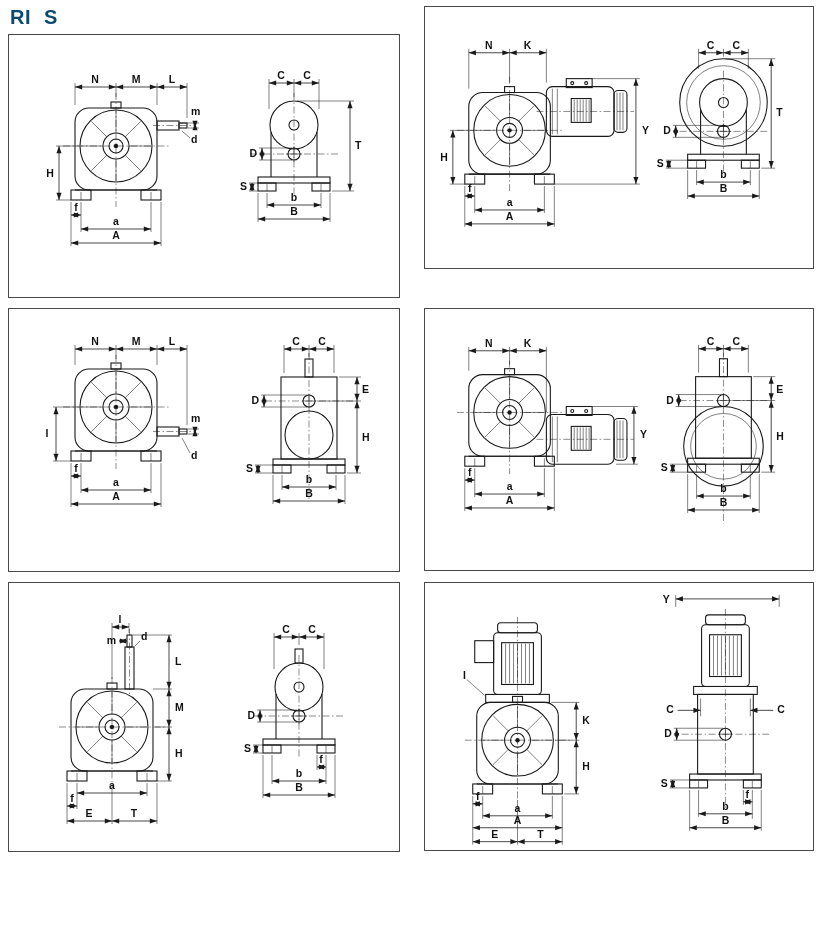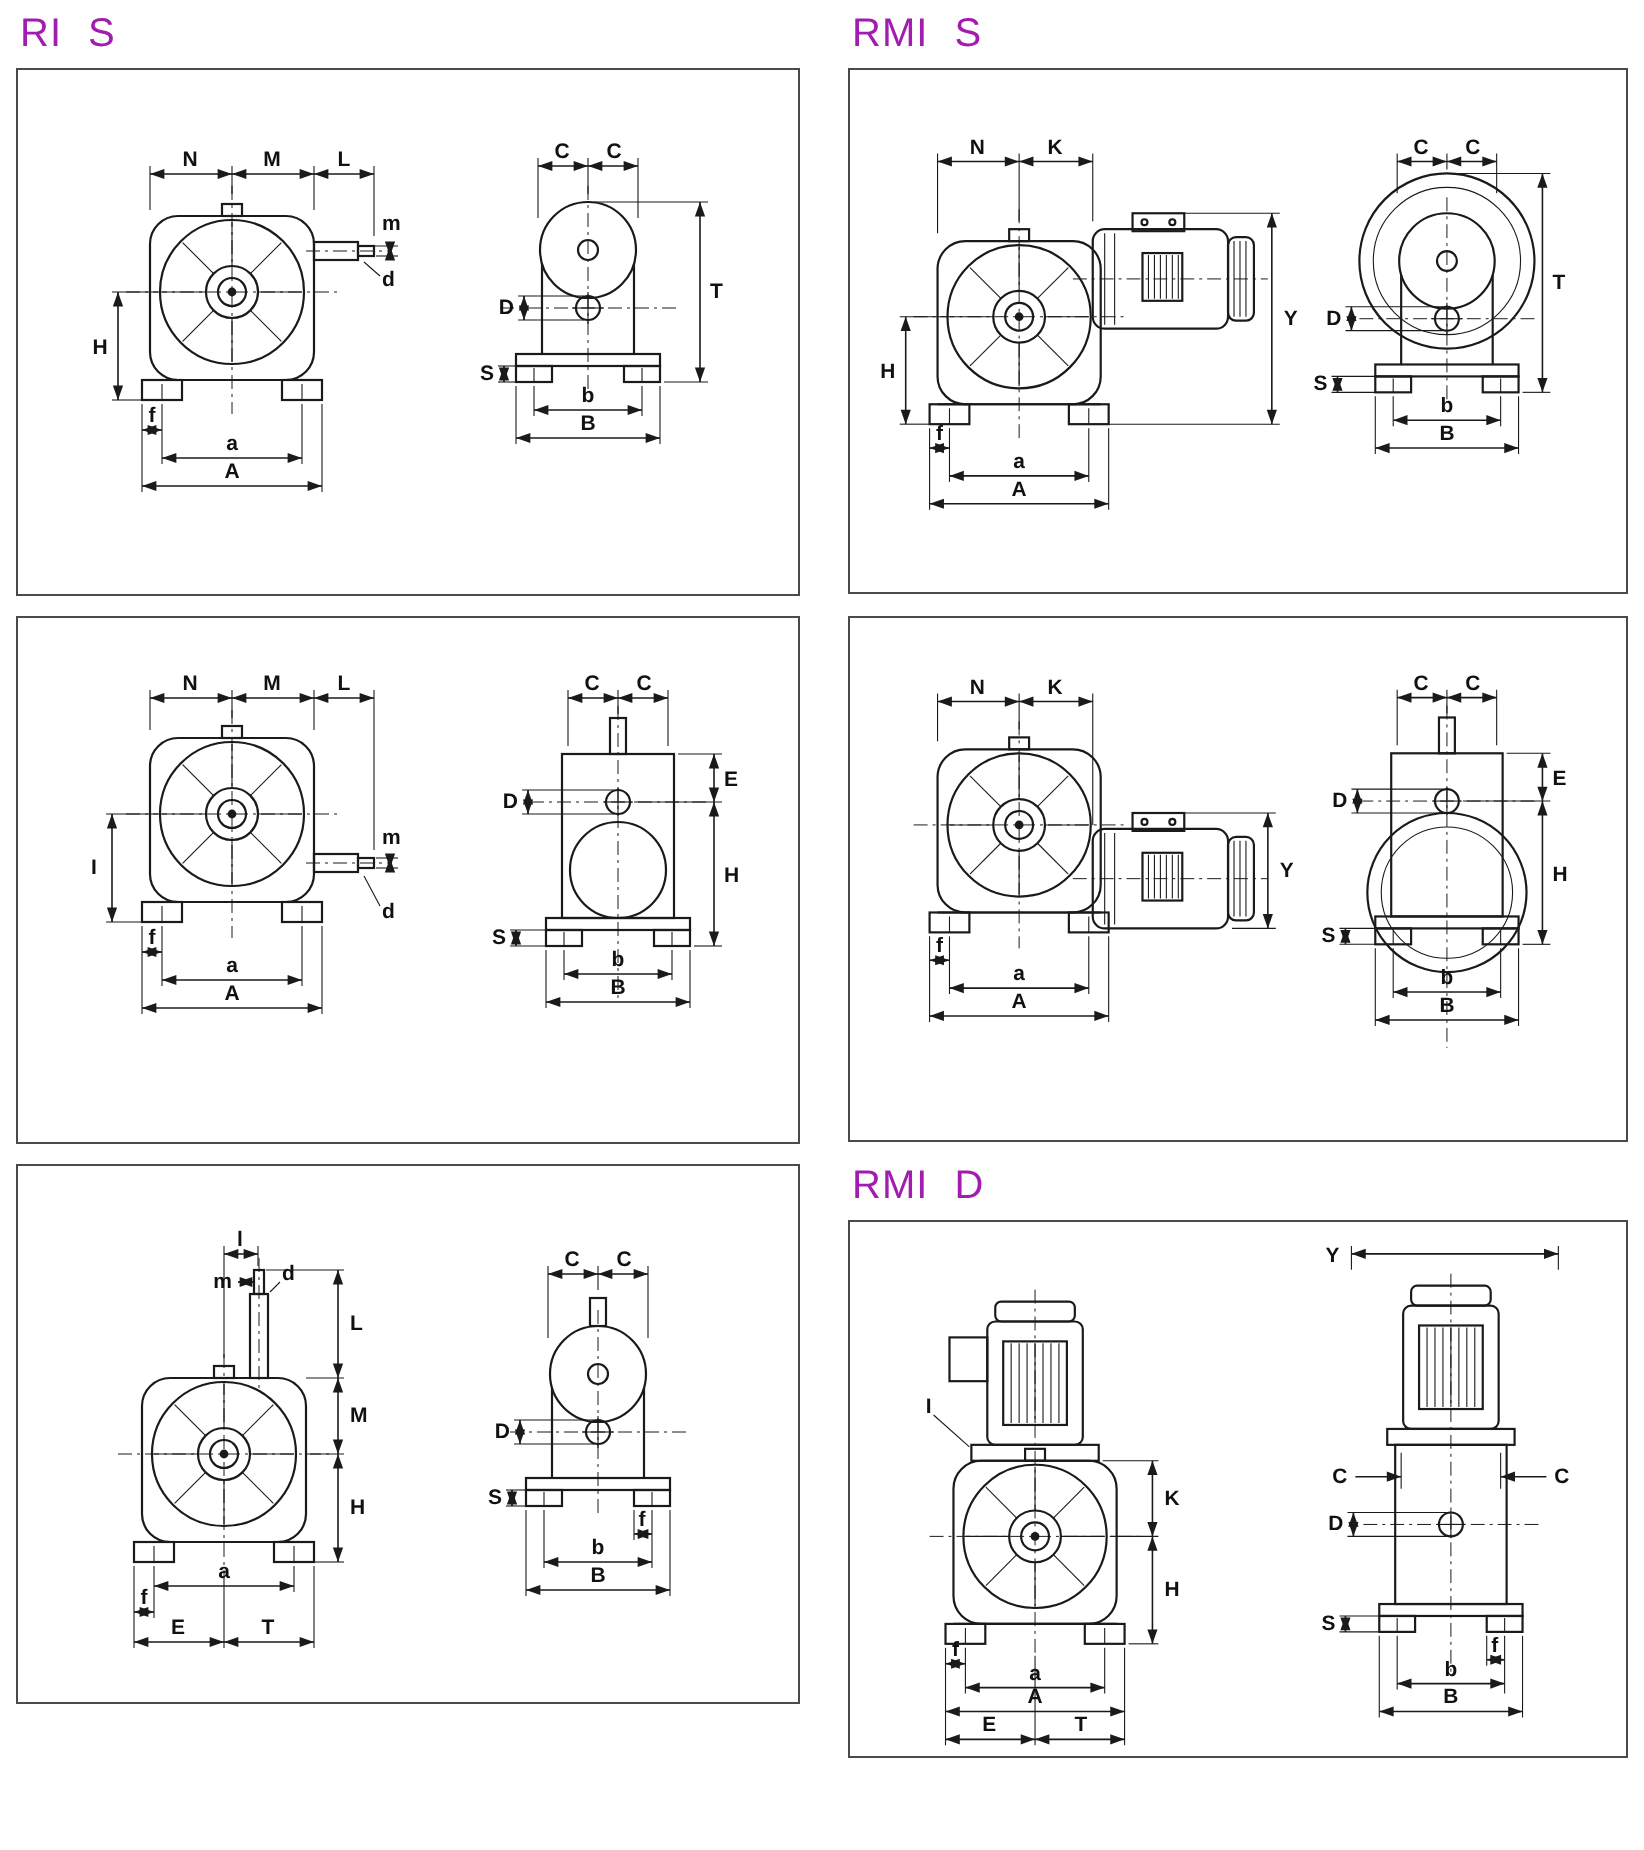--- a/index.html
+++ b/index.html
@@ -1,19 +1,19 @@
 <!DOCTYPE html>
 <html><head>
 <meta charset="utf-8">
 <style>
   *{box-sizing:border-box}
   body{margin:0;background:#fff;width:822px;color:#111;font-family:"Liberation Sans",sans-serif}
   .sheet{display:grid;grid-template-columns:392px 390px;column-gap:24px;padding:6px 8px 0}
   .panel{margin:0 0 10px}
-  .panel-title{font-size:20px;font-weight:normal;color:#a21caf;margin:0 0 5px 2px;word-spacing:7px;letter-spacing:.5px}
+  .panel-title{font-size:20px;font-weight:bold;color:#0c4a6e;margin:0 0 5px 2px;word-spacing:7px;letter-spacing:.5px}
   .panel-box{border:1px solid #4a4a4a;background:#fff}
   .panel-box svg{display:block;width:100%;height:auto}
   .ln{fill:none;stroke:#1a1a1a;stroke-width:1.1}
   .thin{fill:none;stroke:#1a1a1a;stroke-width:.55}
   .cl{fill:none;stroke:#1a1a1a;stroke-width:.5;stroke-dasharray:7 2.5 1.5 2.5}
   .ext{stroke:#1a1a1a;stroke-width:.55}
   .dim{stroke:#1a1a1a;stroke-width:.8}
   .dl{font:bold 10.5px "Liberation Sans",sans-serif;fill:#111;text-anchor:middle}
   .dls{text-anchor:start}
   .dle{text-anchor:end}
@@ -180,21 +180,20 @@
           <line class="dim" x1="258" y1="170" x2="312" y2="170" marker-start="url(#arr)" marker-end="url(#arr)"></line>
           <text class="dl" x="285" y="166">b</text>
           <line class="dim" x1="249" y1="184" x2="321" y2="184" marker-start="url(#arr)" marker-end="url(#arr)"></line>
           <text class="dl" x="285" y="180">B</text>
         </g>
       </svg>
     </div>
   </section>
 
   <section class="panel">
-    <h2 class="panel-title">RMI S</h2>
     <div class="panel-box">
       <svg viewBox="0 0 390 262">
         <g>
           <use href="#gb-side" x="40" y="78"></use>
           <use href="#motor-side" x="122" y="72"></use>
           <line class="cl" x1="32" y1="124" x2="138" y2="124"></line>
           <line class="cl" x1="85" y1="70" x2="85" y2="186"></line>
           <line class="cl" x1="112" y1="105" x2="210" y2="105"></line>
         </g>
         <g>
@@ -515,21 +514,20 @@
           <line class="dim" x1="263" y1="198" x2="317" y2="198" marker-start="url(#arr)" marker-end="url(#arr)"></line>
           <text class="dl" x="290" y="194">b</text>
           <line class="dim" x1="254" y1="212" x2="326" y2="212" marker-start="url(#arr)" marker-end="url(#arr)"></line>
           <text class="dl" x="290" y="208">B</text>
         </g>
       </svg>
     </div>
   </section>
 
   <section class="panel">
-    <h2 class="panel-title">RMI D</h2>
     <div class="panel-box">
       <svg viewBox="0 0 390 268">
         <g>
           <use href="#gb-side" x="48" y="112"></use>
           <use href="#motor-top" x="61" y="38"></use>
           <rect class="ln" x="50" y="58" width="19" height="22"></rect>
           <line class="cl" x1="93" y1="34" x2="93" y2="218"></line>
           <line class="cl" x1="40" y1="158" x2="146" y2="158"></line>
         </g>
         <g>

